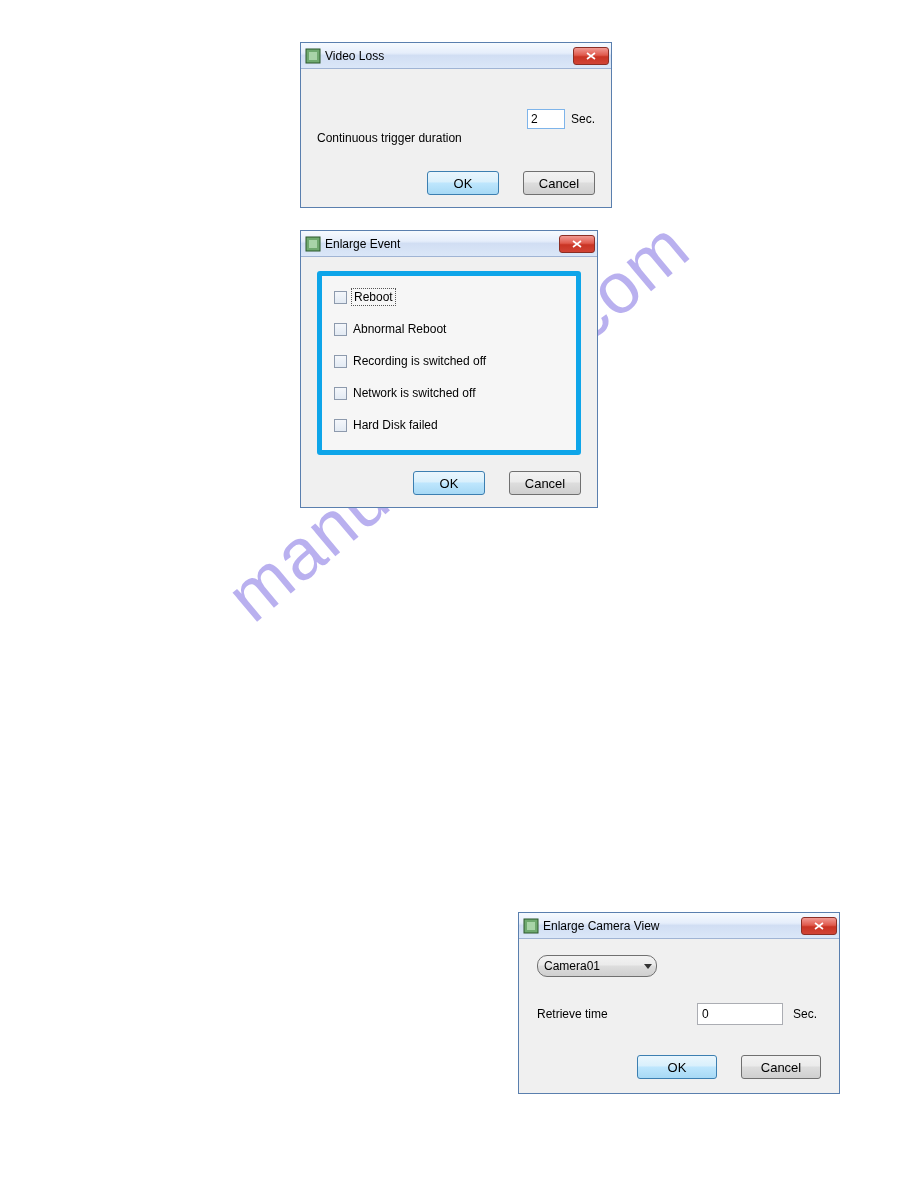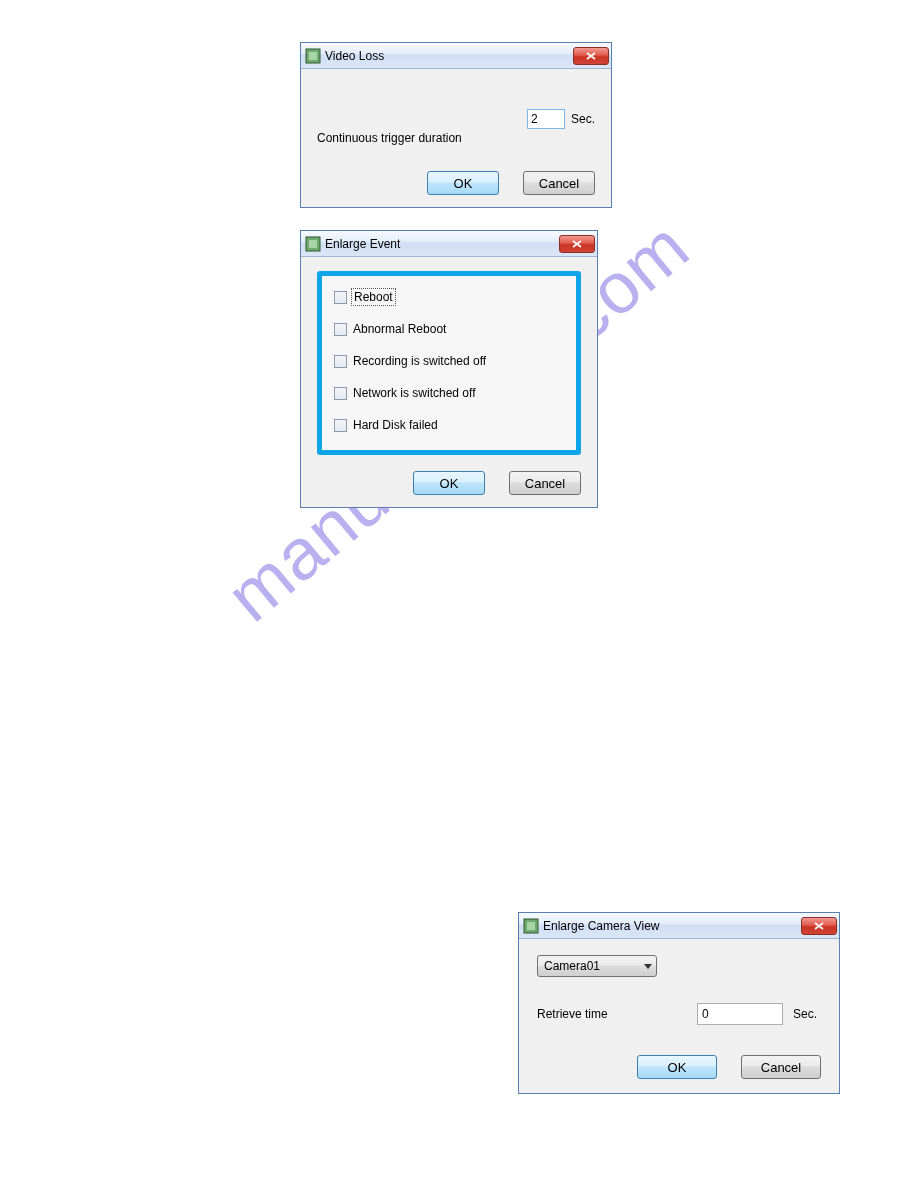--- a/index.html
+++ b/index.html
@@ -132,21 +132,21 @@
     outline-offset: 1px;
     padding: 0 1px;
   }
   .dropdown {
     display: inline-flex;
     align-items: center;
     border: 1px solid #707070;
     background: linear-gradient(to bottom,#f2f2f2 0%,#ebebeb 45%,#dddddd 50%,#cfcfcf 100%);
     height: 22px;
     width: 120px;
-    border-radius: 3px;
+    border-radius: 10px;
     padding: 0 4px 0 6px;
     cursor: pointer;
     justify-content: space-between;
   }
   .dropdown .arrow {
     width: 0; height: 0;
     border-left: 4px solid transparent;
     border-right: 4px solid transparent;
     border-top: 5px solid #333;
   }

